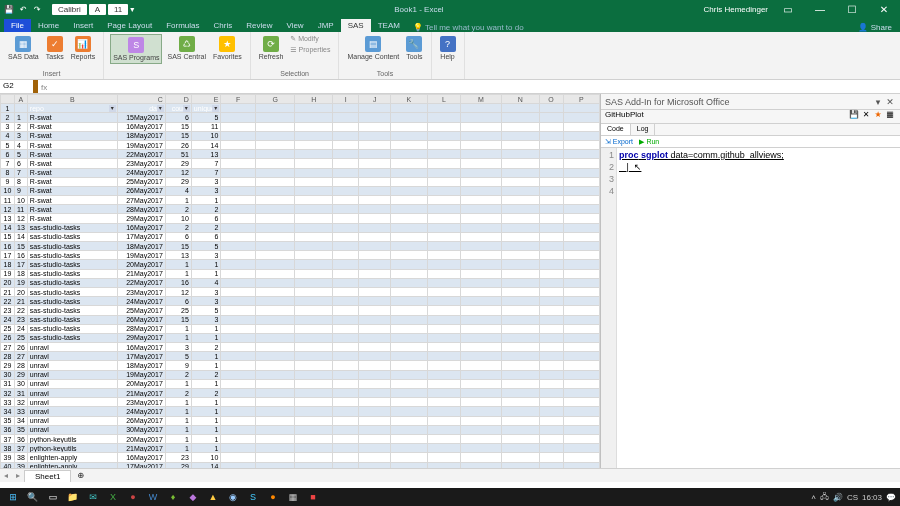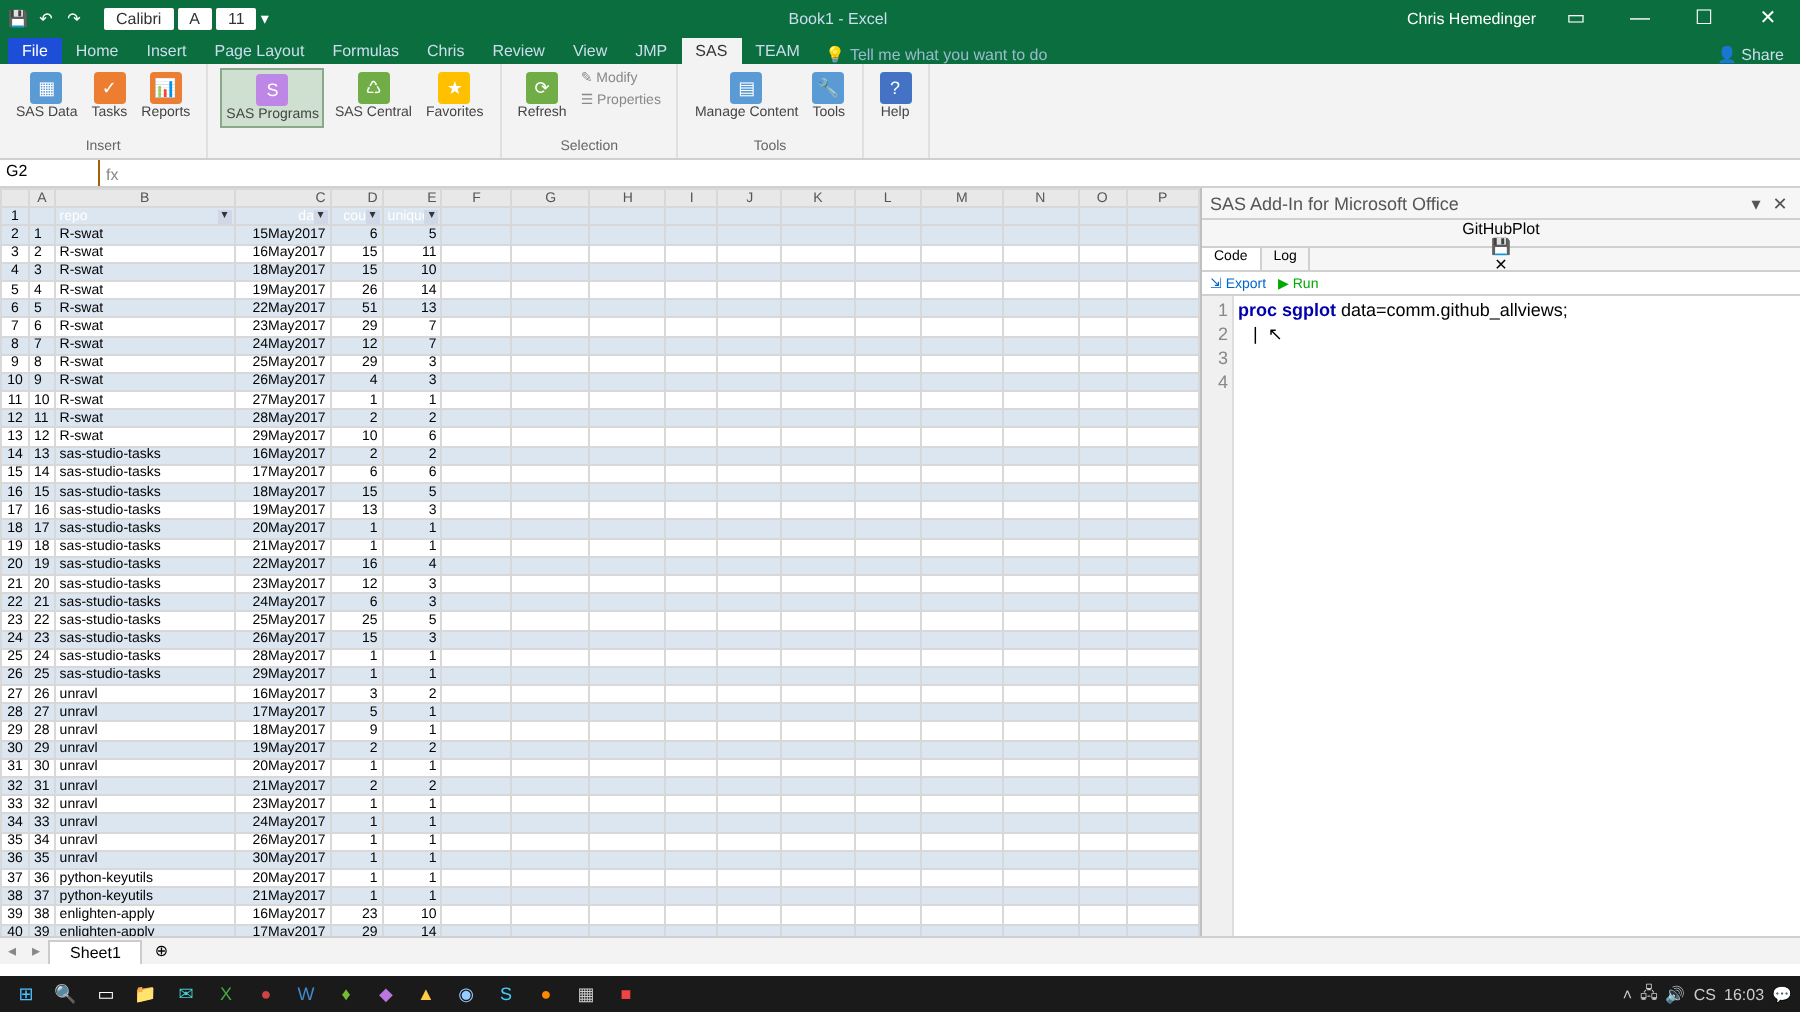--- a/index.html
+++ b/index.html
@@ -34,21 +34,21 @@
 .ribbon .btn .ico.org { background: #ed7d31; }
 .ribbon .btn .ico.grn { background: #70ad47; }
 .ribbon .btn .ico.yel { background: #ffc000; }
 .ribbon .btn .ico.pur { background: #be87e6; }
 .ribbon .btn .ico.blu2 { background: #4472c4; }
 .ribbon .smallbtns { display: flex; flex-direction: column; gap: 1px; font-size: 7px; color: #888; }
 .ribbon .smallbtns div { padding: 1px 2px; }
 
 
 .fxbar { height: 14px; display: flex; border-bottom: 1px solid #d0d0d0; font-size: 8px; }
-.namebox { width: 50px; border-right: 1px solid #a16207; padding: 1px 3px; }
+.namebox { width: 38px; border-right: 5px solid #a16207; padding: 1px 3px; }
 .fxarea { flex: 1; padding: 1px 3px; display: flex; align-items: flex-end; }
 
 
 .main { display: flex; height: 374px; }
 
 
 .grid { flex: 1; overflow: hidden; font-size: 7px; position: relative; background: #fff; }
 .grid table { border-collapse: collapse; width: 100%; }
 .grid th, .grid td { border: 1px solid #d8d8d8; height: 9.2px; padding: 0 2px; white-space: nowrap; overflow: hidden; }
 .grid th { background: #e8e8e8; text-align: center; font-weight: normal; color: #555; }
@@ -62,35 +62,35 @@
 .grid .hdr { background: #4f81bd; color: #fff; text-align: left; position: relative; }
 .grid .hdr .drop { position: absolute; right: 1px; top: 1px; width: 7px; height: 7px; background: #d0d8e8; color: #333; font-size: 6px; text-align: center; line-height: 7px; }
 .grid .band0 td { background: #dce6f1; }
 .grid .band1 td { background: #fff; }
 
 
 .saspane { width: 300px; border-left: 1px solid #c0c0c0; display: flex; flex-direction: column; background: #f6f6f6; }
 .sas-title { height: 16px; display: flex; align-items: center; padding: 0 4px; font-size: 9px; color: #555; border-bottom: 1px solid #d0d0d0; }
 .sas-title .sp { flex: 1; }
 .sas-title .icn { width: 12px; text-align: center; cursor: pointer; font-size: 9px; }
-.sas-sub { height: 14px; display: flex; align-items: center; padding: 0 4px; font-size: 8px; border-bottom: 1px solid #d0d0d0; flex-direction: column; }
+.sas-sub { height: 14px; display: flex; padding: 0 4px; font-size: 8px; border-bottom: 1px solid #d0d0d0; }
 .sas-sub .sp { flex: 1; }
 .sas-sub .icn { width: 12px; text-align: center; font-size: 8px; cursor: pointer; }
 .sas-sub .star { color: #e60; }
 .sas-tabs { height: 12px; display: flex; font-size: 7px; border-bottom: 1px solid #d0d0d0; }
 .sas-tabs .t { padding: 1px 6px; border-right: 1px solid #d0d0d0; cursor: pointer; }
 .sas-tabs .t.active { background: #fff; }
 .sas-tool { height: 12px; display: flex; align-items: center; gap: 6px; padding: 0 4px; font-size: 7px; border-bottom: 1px solid #d0d0d0; background: #fff; }
 .sas-tool .exp { color: #06c; cursor: pointer; }
 .sas-tool .run { color: #0a0; cursor: pointer; }
 .sas-code { flex: 1; background: #fff; font-family: "Consolas", monospace; font-size: 9px; display: flex; }
 .sas-gutter { width: 16px; background: #f0f0f0; border-right: 1px solid #ddd; text-align: right; color: #888; padding-top: 2px; }
 .sas-gutter div { height: 12px; padding-right: 2px; }
 .sas-text { flex: 1; padding: 2px; }
-.sas-text .line { height: 12px; white-space: pre; }
+.sas-text .line { height: 12px; white-space: pre; text-decoration: underline; }
 .sas-text .kw { color: #0000aa; font-weight: bold; }
 .sas-text .cursor { display: inline-block; }
 
 
 .sheettabs { height: 14px; background: #f3f3f3; border-top: 1px solid #d0d0d0; display: flex; align-items: center; font-size: 8px; }
 .sheettabs .nav { padding: 0 4px; color: #888; }
 .sheettabs .tab { padding: 1px 10px; border: 1px solid #ccc; border-bottom: none; background: #fff; cursor: pointer; }
 .sheettabs .plus { padding: 0 6px; cursor: pointer; }
 
 

